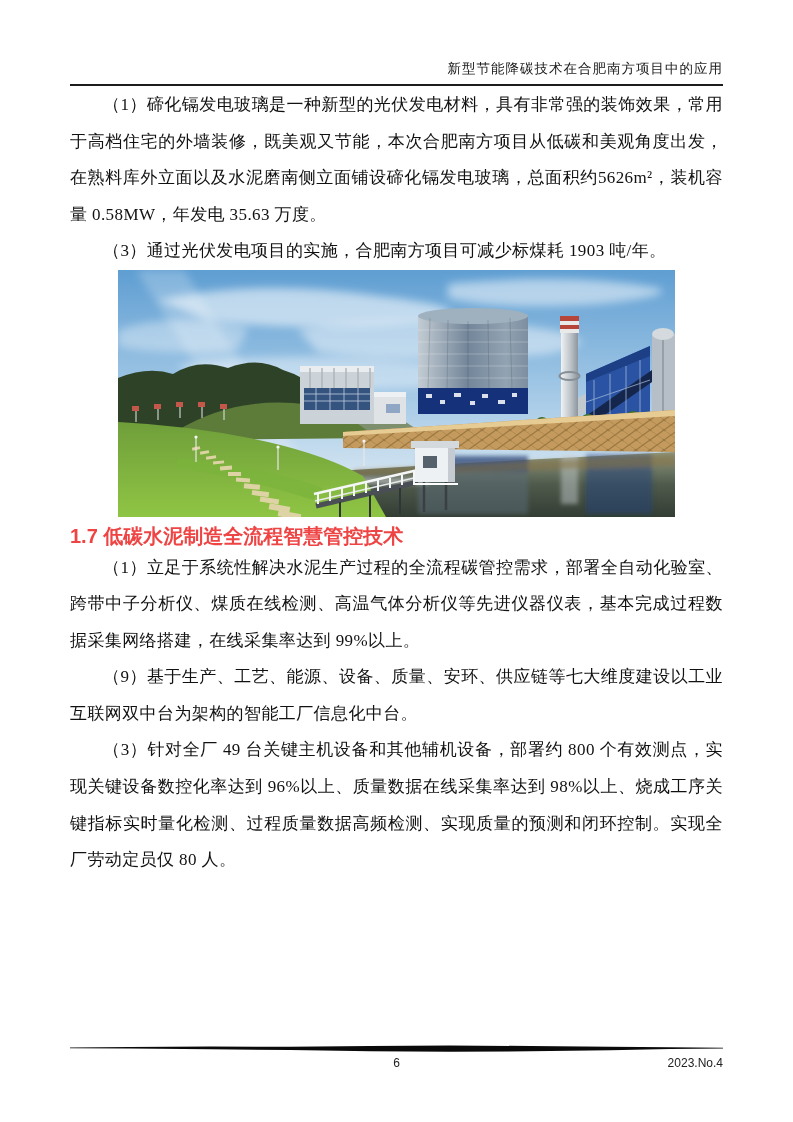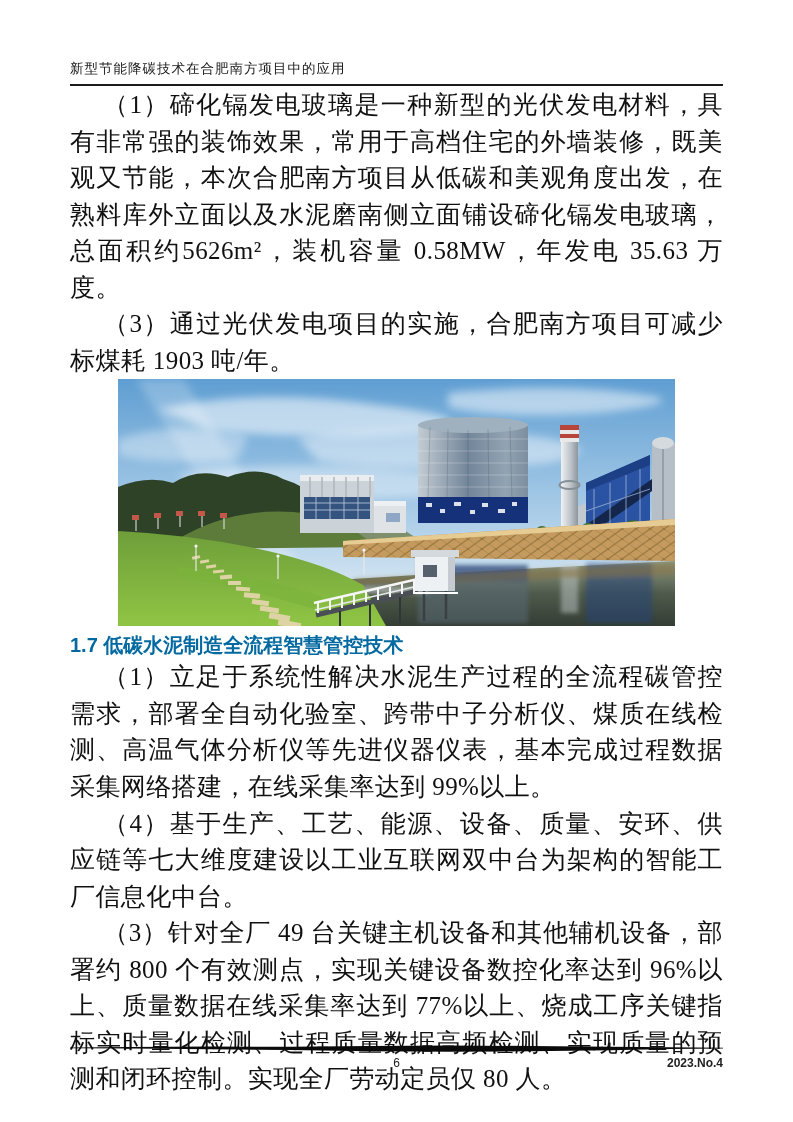--- a/index.html
+++ b/index.html
@@ -14,72 +14,72 @@
   }
   .content{
     position:absolute;
     left:70px;top:0;
     width:653px;
   }
   .header{
     height:86px;
     border-bottom:2px solid #1c1c1c;
     box-sizing:border-box;
-    text-align:left;
+    text-align:right;
   }
   .header-title{
     display:inline-block;
     margin-top:60px;
     font-size:13.5px;
     line-height:18px;
     letter-spacing:1px;
     color:#1a1a1a;
   }
   .body-text p{
     margin:0;
-    font-size:25px;
+    font-size:17px;
     line-height:36.55px;
     text-align:justify;
     text-justify:inter-character;
     text-indent:33px;
     letter-spacing:.4px;
   }
   .body-text{margin-top:1px;}
   .photo-wrap{
     width:557px;height:247px;
     margin:0 auto;
     overflow:hidden;
   }
   .section-heading{
     margin-top:6px;
     font-family:"Liberation Sans","DejaVu Sans",sans-serif;
     font-weight:700;
     font-size:20px;
     line-height:26px;
-    color:#0369a1;
+    color:#ef4444;
   }
   .body-text2{}
   .footer{
     position:absolute;
     left:70px;top:1045px;
     width:653px;
   }
   .footer-line{display:block;}
   .footer-row{
     position:relative;
     margin-top:2px;
     font-family:"Liberation Sans","DejaVu Sans",sans-serif;
     font-size:12px;
     color:#222;
     text-align:center;
     line-height:16px;
   }
   .footer-issue{
     position:absolute;
-    right:0;top:0;font-weight:bold;
+    right:0;top:0;
   }
 </style>
 </head>
 <body>
 
 <div class="page">
   <div class="content">
 
     <div class="header">
       <span class="header-title">新型节能降碳技术在合肥南方项目中的应用</span>
@@ -326,22 +326,22 @@
             <circle cx="160" cy="177" r="1.6"></circle>
             <circle cx="246" cy="171" r="1.6"></circle>
         </g>
       </svg>
     </div>
 
     <div class="section-heading">1.7 低碳水泥制造全流程智慧管控技术</div>
 
     <div class="body-text body-text2">
       <p>（1）立足于系统性解决水泥生产过程的全流程碳管控需求，部署全自动化验室、跨带中子分析仪、煤质在线检测、高温气体分析仪等先进仪器仪表，基本完成过程数据采集网络搭建，在线采集率达到 99%以上。</p>
-      <p>（4）基于生产、工艺、能源、设备、质量、安环、供应链等七大维度建设以工业互联网双中台为架构的智能工厂信息化中台。</p>
-      <p>（3）针对全厂 49 台关键主机设备和其他辅机设备，部署约 800 个有效测点，实现关键设备数控化率达到 96%以上、质量数据在线采集率达到 77%以上、烧成工序关键指标实时量化检测、过程质量数据高频检测、实现质量的预测和闭环控制。实现全厂劳动定员仅 80 人。</p>
+      <p>（9）基于生产、工艺、能源、设备、质量、安环、供应链等七大维度建设以工业互联网双中台为架构的智能工厂信息化中台。</p>
+      <p>（3）针对全厂 49 台关键主机设备和其他辅机设备，部署约 800 个有效测点，实现关键设备数控化率达到 96%以上、质量数据在线采集率达到 98%以上、烧成工序关键指标实时量化检测、过程质量数据高频检测、实现质量的预测和闭环控制。实现全厂劳动定员仅 80 人。</p>
     </div>
   </div>
 
   <div class="footer">
     <svg class="footer-line" width="653" height="8" viewBox="0 0 653 8">
       <polygon fill="#0a0a0a" points="
         0,2.6 60,2.1 140,1.5 220,1.8 300,1.0 380,0.5 460,1.0 540,1.7 600,2.2 653,2.7
         653,3.5 600,4.1 540,5.2 460,6.3 380,6.8 300,6.2 220,5.0 140,4.2 60,3.6 0,3.3"></polygon>
     </svg>
     <div class="footer-row">

